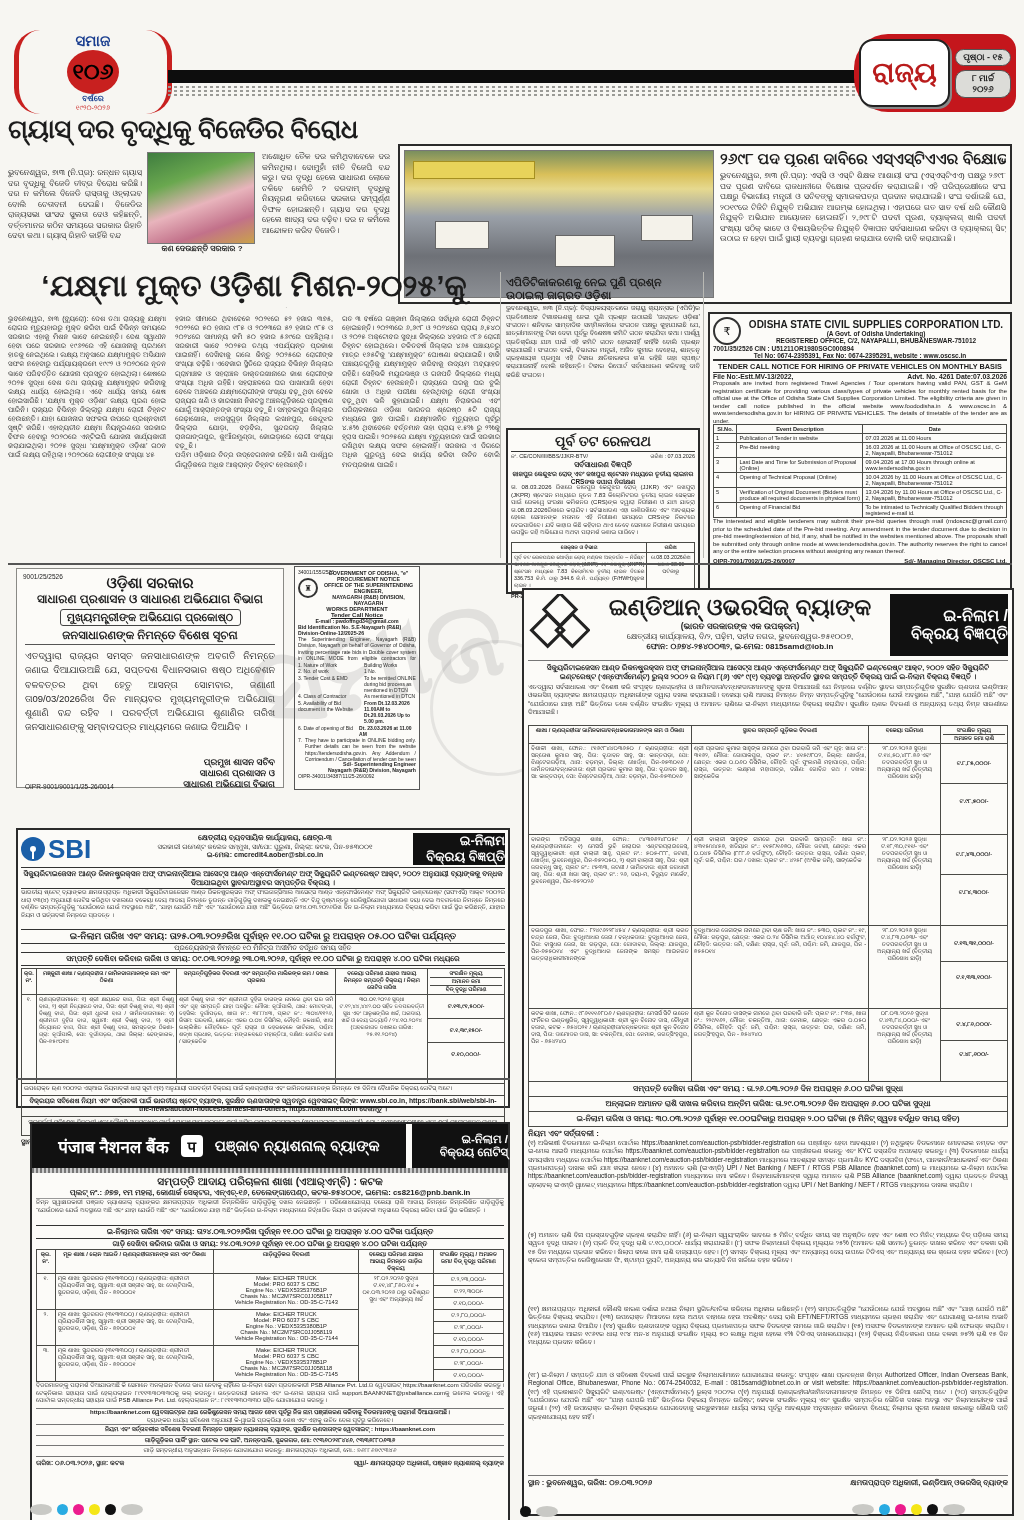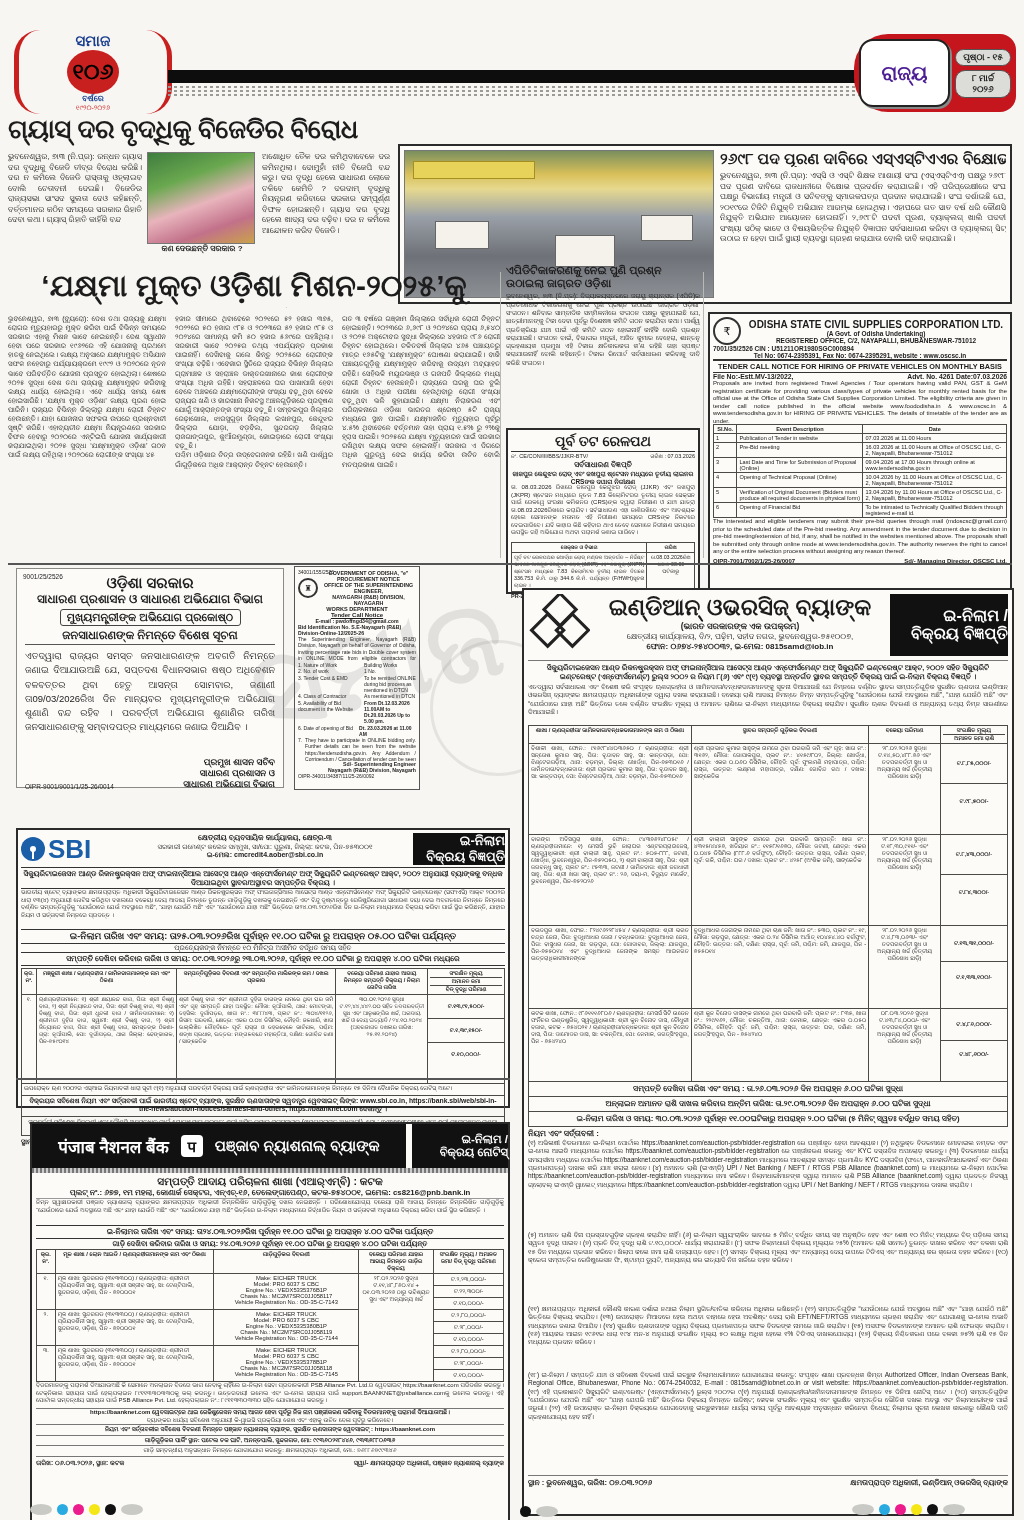--- a/index.html
+++ b/index.html
@@ -57,36 +57,36 @@
     <div class="logo-circle">୧୦୬</div>
     <div class="b" style="color:#1a3e8f;font-size:8px;">ବର୍ଷରେ</div>
     <div style="color:#c8201f;font-size:7px;">୧୯୨୦-୨୦୨୬</div>
   </div>
   <div class="abs rule-bar" style="left:160px;top:42px;width:700px;height:13px;"></div>
   <div class="abs rule-dots" style="left:160px;top:58px;width:700px;height:2px;"></div>
   <div class="abs rule-dots" style="left:160px;top:62px;width:700px;height:2px;"></div>
   <div class="abs rule-dots" style="left:160px;top:66px;width:700px;height:2px;"></div>
   <div class="abs red-tag" style="left:846px;top:6px;width:162px;height:78px;padding:5px;box-sizing:border-box;display:flex;gap:5px;">
     <div class="plate" style="flex:1;display:flex;align-items:center;justify-content:center;">
-      <span class="b" style="color:#4c1d95;font-size:20px;">ରାଜ୍ୟ</span>
+      <span class="b" style="color:#b91c1c;font-size:28px;">ରାଜ୍ୟ</span>
     </div>
     <div style="width:56px;display:flex;flex-direction:column;gap:4px;justify-content:center;">
       <div class="gray-pill" style="font-size:9px;padding:2px 1px;">ପୃଷ୍ଠା - ୧୫</div>
       <div class="gray-pill" style="font-size:9px;padding:2px 1px;">
         <div>୮ ମାର୍ଚ୍ଚ</div>
         <div>୨୦୨୬</div>
       </div>
     </div>
   </div>
 </header>
 
 <section class="abs clip" style="left:8px;top:116px;width:386px;height:150px;">
   <h1 class="headline1 clip" style="margin:0 0 4px 0;height:32px;">ଗ୍ୟାସ୍ ଦର ବୃଦ୍ଧିକୁ ବିଜେଡିର ବିରୋଧ</h1>
   <div style="display:flex;gap:5px;">
-    <div class="body8 j clip" style="width:134px;height:108px;">ଭୁବନେଶ୍ୱର, ୭ା୩ (ନି.ପ୍ର): ରନ୍ଧନ ଗ୍ୟାସ୍ ଦର ବୃଦ୍ଧିକୁ ବିଜେଡି ତୀବ୍ର ବିରୋଧ କରିଛି। ଦର ନ କମିଲେ ବିଜେଡି ରାସ୍ତାକୁ ଓହ୍ଲାଇବ ବୋଲି ଚେତାବନୀ ଦେଇଛି। ବିଜେଡିର ରାଜ୍ୟସଭା ସାଂସଦ ସୁଲତା ଦେଓ କହିଛନ୍ତି, ବର୍ତ୍ତମାନର କଠିନ ସମୟରେ ସରକାର ରିହାତି ଦେବା କଥା। ଗ୍ୟାସ୍ ରିହାତି କାହିଁକି ବନ୍ଦ</div>
+    <div class="body8 j clip" style="width:134px;height:108px;margin-top:16px;">ଭୁବନେଶ୍ୱର, ୭ା୩ (ନି.ପ୍ର): ରନ୍ଧନ ଗ୍ୟାସ୍ ଦର ବୃଦ୍ଧିକୁ ବିଜେଡି ତୀବ୍ର ବିରୋଧ କରିଛି। ଦର ନ କମିଲେ ବିଜେଡି ରାସ୍ତାକୁ ଓହ୍ଲାଇବ ବୋଲି ଚେତାବନୀ ଦେଇଛି। ବିଜେଡିର ରାଜ୍ୟସଭା ସାଂସଦ ସୁଲତା ଦେଓ କହିଛନ୍ତି, ବର୍ତ୍ତମାନର କଠିନ ସମୟରେ ସରକାର ରିହାତି ଦେବା କଥା। ଗ୍ୟାସ୍ ରିହାତି କାହିଁକି ବନ୍ଦ</div>
     <div style="width:110px;">
       <div class="photo photo-woman" style="width:108px;height:92px;"></div>
       <div class="body8 b c clip" style="height:14px;">କଣ ଦେଉଛନ୍ତି ସରକାର ?</div>
     </div>
     <div class="body8 j clip" style="width:128px;height:108px;">ଅଶୋଧିତ ତୈଳ ଦର କମିଥିବାବେଳେ ଦର କମିନଥିଲା। ଦୋମୁହାଁ ନୀତି ବିଜେପି ବନ୍ଦ କରୁ। ଦର ବୃଦ୍ଧି ହେଲେ ସାଧାରଣ ଲୋକେ ଚଳିବେ କେମିତି ? ଦରଦାମ୍ ବୃଦ୍ଧିକୁ ନିୟନ୍ତ୍ରଣ କରିବାରେ ସରକାର ସମ୍ପୂର୍ଣ୍ଣ ବିଫଳ ହୋଇଛନ୍ତି। ଗ୍ୟାସ ଦର ବୃଦ୍ଧି ହେଲେ ଖାଦ୍ୟ ଦର ବଢ଼ିବ। ଦର ନ କମିଲେ ଆନ୍ଦୋଳନ କରିବ ବିଜେଡି।</div>
   </div>
 </section>
 
 <section class="abs box" style="left:398px;top:108px;width:614px;height:160px;padding:4px;display:flex;gap:6px;">
   <div class="photo photo-protest" style="width:310px;height:148px;flex:none;">
@@ -107,21 +107,21 @@
     <div class="body7 j pre">ଭୁବନେଶ୍ୱର, ୭ା୩ (ବ୍ୟୁରୋ): ଦେଶ ତଥା ରାଜ୍ୟକୁ ଯକ୍ଷ୍ମା ରୋଗର ମୃତ୍ୟୁହାରରୁ ମୁକ୍ତ କରିବା ପାଇଁ ବିଭିନ୍ନ ସମୟରେ ସରକାର ଏହାକୁ ମିଶନ ଭାବେ ନେଇଛନ୍ତି। ଦେଶ ସ୍ୱାଧୀନ ହେବା ପରେ ସରକାର ୧୯୬୨ରେ ଏହି ଯୋଜନାକୁ ପ୍ରଥମେ ହାତକୁ ନେଇଥିଲେ। ଲକ୍ଷ୍ୟ ଅନୁସାରେ ଯକ୍ଷ୍ମାମୁକ୍ତ ଅଭିଯାନ ସଫଳ ନହେବାରୁ ପର୍ଯ୍ୟାୟକ୍ରମେ ୧୯୯୨ ଓ ୨୦୨୦ରେ ନୂତନ ଭାବେ ପରିବର୍ତ୍ତିତ ଯୋଜନା ପ୍ରସ୍ତୁତ ହୋଇଥିଲା। ଶେଷରେ ୨୦୨୫ ସୁଦ୍ଧା ଦେଶ ତଥା ରାଜ୍ୟକୁ ଯକ୍ଷ୍ମାମୁକ୍ତ କରିବାକୁ ଲକ୍ଷ୍ୟ ଧାର୍ଯ୍ୟ ହୋଇଥିଲା। ଏବେ ଧାର୍ଯ୍ୟ ସମୟ ଶେଷ ହୋଇସାରିଛି। ‘ଯକ୍ଷ୍ମା ମୁକ୍ତ ଓଡ଼ିଶା’ ଲକ୍ଷ୍ୟ ପୂରଣ ହୋଇ ପାରିନି। ରାଜ୍ୟର ବିଭିନ୍ନ ଜିଲ୍ଲାରୁ ଯକ୍ଷ୍ମା ରୋଗୀ ଚିହ୍ନଟ ହେଉଛନ୍ତି। ଯାହା ଯୋଜନାର ସଫଳତା ଉପରେ ପ୍ରଶ୍ନବାଚୀ ସୃଷ୍ଟି କରିଛି। ଏହାବ୍ୟତୀତ ଯକ୍ଷ୍ମା ନିୟନ୍ତ୍ରଣରେ ସରକାର ବିଫଳ ହେବାରୁ ୨୦୨୦ରେ ଏନ୍‌ଟିଇପି ଯୋଜନା କାର୍ଯ୍ୟକାରୀ କରାଯାଇଥିଲା। ୨୦୨୫ ସୁଦ୍ଧା ‘ଯକ୍ଷ୍ମାମୁକ୍ତ ଓଡ଼ିଶା’ ଗଠନ ପାଇଁ ଲକ୍ଷ୍ୟ ରହିଥିଲା। ୨୦୨୦ରେ ରୋଗୀଙ୍କ ସଂଖ୍ୟା ୪୫</div>
     <div class="body7 j pre">ହଜାର ସୀମାରେ ଥିବାବେଳେ ୨୦୨୧ରେ ୫୨ ହଜାର ୩୭୫, ୨୦୨୨ରେ ୫୦ ହଜାର ୯୮୫ ଓ ୨୦୨୩ରେ ୫୨ ହଜାର ୯୮୫ ଓ ୨୦୨୪ରେ ସାମାନ୍ୟ କମି ୫୦ ହଜାର ୫୬୯ରେ ପହଞ୍ଚିଥିଲା। ସରକାରୀ ଭାବେ ୨୦୨୫ର ତଥ୍ୟ ଏପର୍ଯ୍ୟନ୍ତ ପ୍ରକାଶ ପାଇନାହିଁ। ଦେଖିବାକୁ ଗଲେ କିନ୍ତୁ ୨୦୨୫ରେ ରୋଗୀଙ୍କ ସଂଖ୍ୟା ବଢ଼ିଛି। ଏବେକାର ସ୍ଥିତିରେ ରାଜ୍ୟର ବିଭିନ୍ନ ଜିଲ୍ଲାର ଗ୍ରାମାଞ୍ଚଳ ଓ ସହରାଞ୍ଚଳ ଡାକ୍ତରଖାନାରେ କାଶ ରୋଗୀଙ୍କ ସଂଖ୍ୟା ଅଧିକ ରହିଛି। ସହରାଞ୍ଚଳରେ ଘର ପାଖାପାଖି ହେବା ବେଳେ ଅଞ୍ଚଳରେ ଯକ୍ଷ୍ମାରୋଗୀଙ୍କ ସଂଖ୍ୟା ବଢ଼ୁଥିବା ବେଳେ ରାଜ୍ୟର ଖଣି ଓ କାରଖାନା ନିକଟସ୍ଥ ଅଞ୍ଚଳଗୁଡ଼ିକରେ ପ୍ରଦୂଷଣ ଯୋଗୁଁ ଆକ୍ରାନ୍ତଙ୍କ ସଂଖ୍ୟା ବଢ଼ୁଛି। ସମ୍ବଲପୁର ଜିଲ୍ଲାର ରେଢ଼ାଖୋଲ, ଝାରସୁଗୁଡ଼ା ଜିଲ୍ଲାର ଲଖନପୁର, କେନ୍ଦୁଝର ଜିଲ୍ଲାର ଯୋଡ଼ା, ବଡ଼ବିଲ, ସୁନ୍ଦରଗଡ଼ ଜିଲ୍ଲାର ରାଜଗାଙ୍ଗପୁର, କୁଆଁରମୁଣ୍ଡା, କୋଇଡ଼ାରେ ରୋଗୀ ସଂଖ୍ୟା ବଢ଼ୁଛି।
 ପଶ୍ଚିମ ଓଡ଼ିଶାର ଚିତ୍ର ଉଦ୍‌ବେଗଜନକ ରହିଛି। ଖଣି ପାର୍ଶ୍ୱର ଗାଁଗୁଡ଼ିକରେ ଅଧିକ ଆକ୍ରାନ୍ତ ଚିହ୍ନଟ ହେଉଛନ୍ତି।</div>
     <div class="body7 j pre">ଗତ ୩ ବର୍ଷରେ ଗଞ୍ଜାମ ଜିଲ୍ଲାରେ ସର୍ବାଧିକ ରୋଗୀ ଚିହ୍ନଟ ହୋଇଛନ୍ତି। ୨୦୨୩ରେ ୬,୬୯୮ ଓ ୨୦୨୪ରେ ପ୍ରାୟ ୬,୫୪୦ ଓ ୨୦୨୫ ଅକ୍ଟୋବର ସୁଦ୍ଧା ଜିଲ୍ଲାରେ ୪ହଜାର ୯୮୬ ରୋଗୀ ଚିହ୍ନଟ ହୋଇଥିଲେ। ଚଳିତବର୍ଷ ଜିଲ୍ଲାର ୪୬୫ ପଞ୍ଚାୟତରୁ ମାତ୍ର ୧୬୫ଟିକୁ ‘ଯକ୍ଷ୍ମାମୁକ୍ତ’ ଘୋଷଣା କରାଯାଇଛି। ବାକି ପଞ୍ଚାୟତଗୁଡ଼ିକୁ ଯକ୍ଷ୍ମାମୁକ୍ତ କରିବାକୁ ଉଦ୍ୟମ ଅବ୍ୟାହତ ରହିଛି। ସେହିଭଳି ମୟୂରଭଞ୍ଜ ଓ ଗଜପତି ଜିଲ୍ଲାରେ ମଧ୍ୟ ରୋଗୀ ଚିହ୍ନଟ ହେଉଛନ୍ତି। ରାଜ୍ୟରେ ଘରକୁ ଘର ବୁଲି ଖୋଜା ଓ ଅଧିକ ପରୀକ୍ଷା ହେଉଥିବାରୁ ରୋଗୀ ସଂଖ୍ୟା ବଢ଼ୁଥିବା ଭଳି କୁହାଯାଇଛି। ଯକ୍ଷ୍ମା ନିରାକରଣ ଏବଂ ପରିଚାଳନାରେ ଓଡ଼ିଶା ଭାରତର ଶ୍ରେଷ୍ଠ ୫ଟି ରାଜ୍ୟ ମଧ୍ୟରେ ସ୍ଥାନ ପାଇଛି। ଯକ୍ଷ୍ମାଜନିତ ମୃତ୍ୟୁହାର ପୂର୍ବରୁ ୪.୫% ଥିବାବେଳେ ବର୍ତ୍ତମାନ ତାହା ପ୍ରାୟ ୧.୫% ରୁ ୨%କୁ ହ୍ରାସ ପାଇଛି। ୨୦୨୫ରେ ଯକ୍ଷ୍ମା ମୃତ୍ୟୁହାରନ ପାଇଁ ସରକାର ରଖିଥିବା ଲକ୍ଷ୍ୟ ସଫଳ ହୋଇନାହିଁ। ସରକାର ଏ ଦିଗରେ ଅଧିକ ଗୁରୁତ୍ୱ ଦେଇ କାର୍ଯ୍ୟ କରିବା ଉଚିତ ବୋଲି ମତପ୍ରକାଶ ପାଇଛି।</div>
   </div>
 </section>
 
 <div class="abs" style="left:500px;top:272px;width:1px;height:286px;background:#b9b9b4;"></div>
 <div class="abs" style="left:703px;top:272px;width:1px;height:286px;background:#b9b9b4;"></div>
 
-<section class="abs clip" style="left:506px;top:264px;width:194px;height:116px;">
+<section class="abs clip" style="left:506px;top:276px;width:194px;height:116px;">
   <h3 class="b clip" style="margin:0 0 3px 0;font-size:11px;line-height:1.15;">ଏପିଡିଟିକାକରଣକୁ ନେଇ ପୁଣି ପ୍ରଶ୍ନ ଉଠାଇଲା ଜାଗ୍ରତ ଓଡ଼ିଶା</h3>
   <div class="body65 j clip" style="height:88px;">ଭୁବନେଶ୍ୱର, ୭ା୩ (ନି.ପ୍ର): ବିଦ୍ୟାଳୟସ୍ତରରେ ଜରାୟୁ କ୍ୟାନ୍ସର (ଏପିଡି)ର ପ୍ରତିଷେଧକ ଟିକାକରଣକୁ ନେଇ ପୁଣି ପ୍ରଶ୍ନ ଉଠାଇଛି ‘ଜାଗ୍ରତ ଓଡ଼ିଶା’ ସଂଗଠନ। ଶନିବାର ସାମ୍ବାଦିକ ସମ୍ମିଳନୀରେ ସଂଗଠନ ପକ୍ଷରୁ କୁହାଯାଇଛି ଯେ, ଛାତ୍ରୀମାନଙ୍କୁ ଟିକା ଦେବା ପୂର୍ବରୁ ବିଶେଷଜ୍ଞ କମିଟି ଗଠନ କରାଯିବା କଥା। ପାର୍ଶ୍ୱ ପ୍ରତିକ୍ରିୟା ଯାଞ୍ଚ ପାଇଁ ଏହି କମିଟି ଗଠନ ହୋଇନାହିଁ କାହିଁକି ବୋଲି ପ୍ରଶ୍ନ କରାଯାଇଛି। ସଂଗଠନ ବାଇଁ, ବିଭାଗର ମନ୍ତ୍ରୀ, ଅଜିତ କୁମାର ବେହେରା, ଶାନ୍ତନୁ ଗ୍ରହଣାୟକ ପ୍ରମୁଖ ଏହି ଟିକାର କ୍ଷତିକାରକତା କ’ଣ ରହିଛି ତାହା ସ୍ପଷ୍ଟ କରାଯାଉନାହିଁ ବୋଲି କହିଛନ୍ତି। ଟିକାର ରିପୋର୍ଟ ସର୍ବସାଧାରଣ କରିବାକୁ ଦାବି କରିଛି ସଂଗଠନ।</div>
 </section>
 
 <section class="abs box" style="left:506px;top:392px;width:194px;height:166px;padding:3px;">
   <div class="b c" style="font-size:14px;border-bottom:1px solid #333;padding-bottom:1px;">ପୂର୍ବ ତଟ ରେଳପଥ</div>
   <div style="display:flex;justify-content:space-between;font-size:5.5px;margin-top:1px;">
     <span>ନଂ. CE/CON/III/BBS/JJKR-BTV/</span>
     <span>ତାରିଖ : 07.03.2026</span>
   </div>

